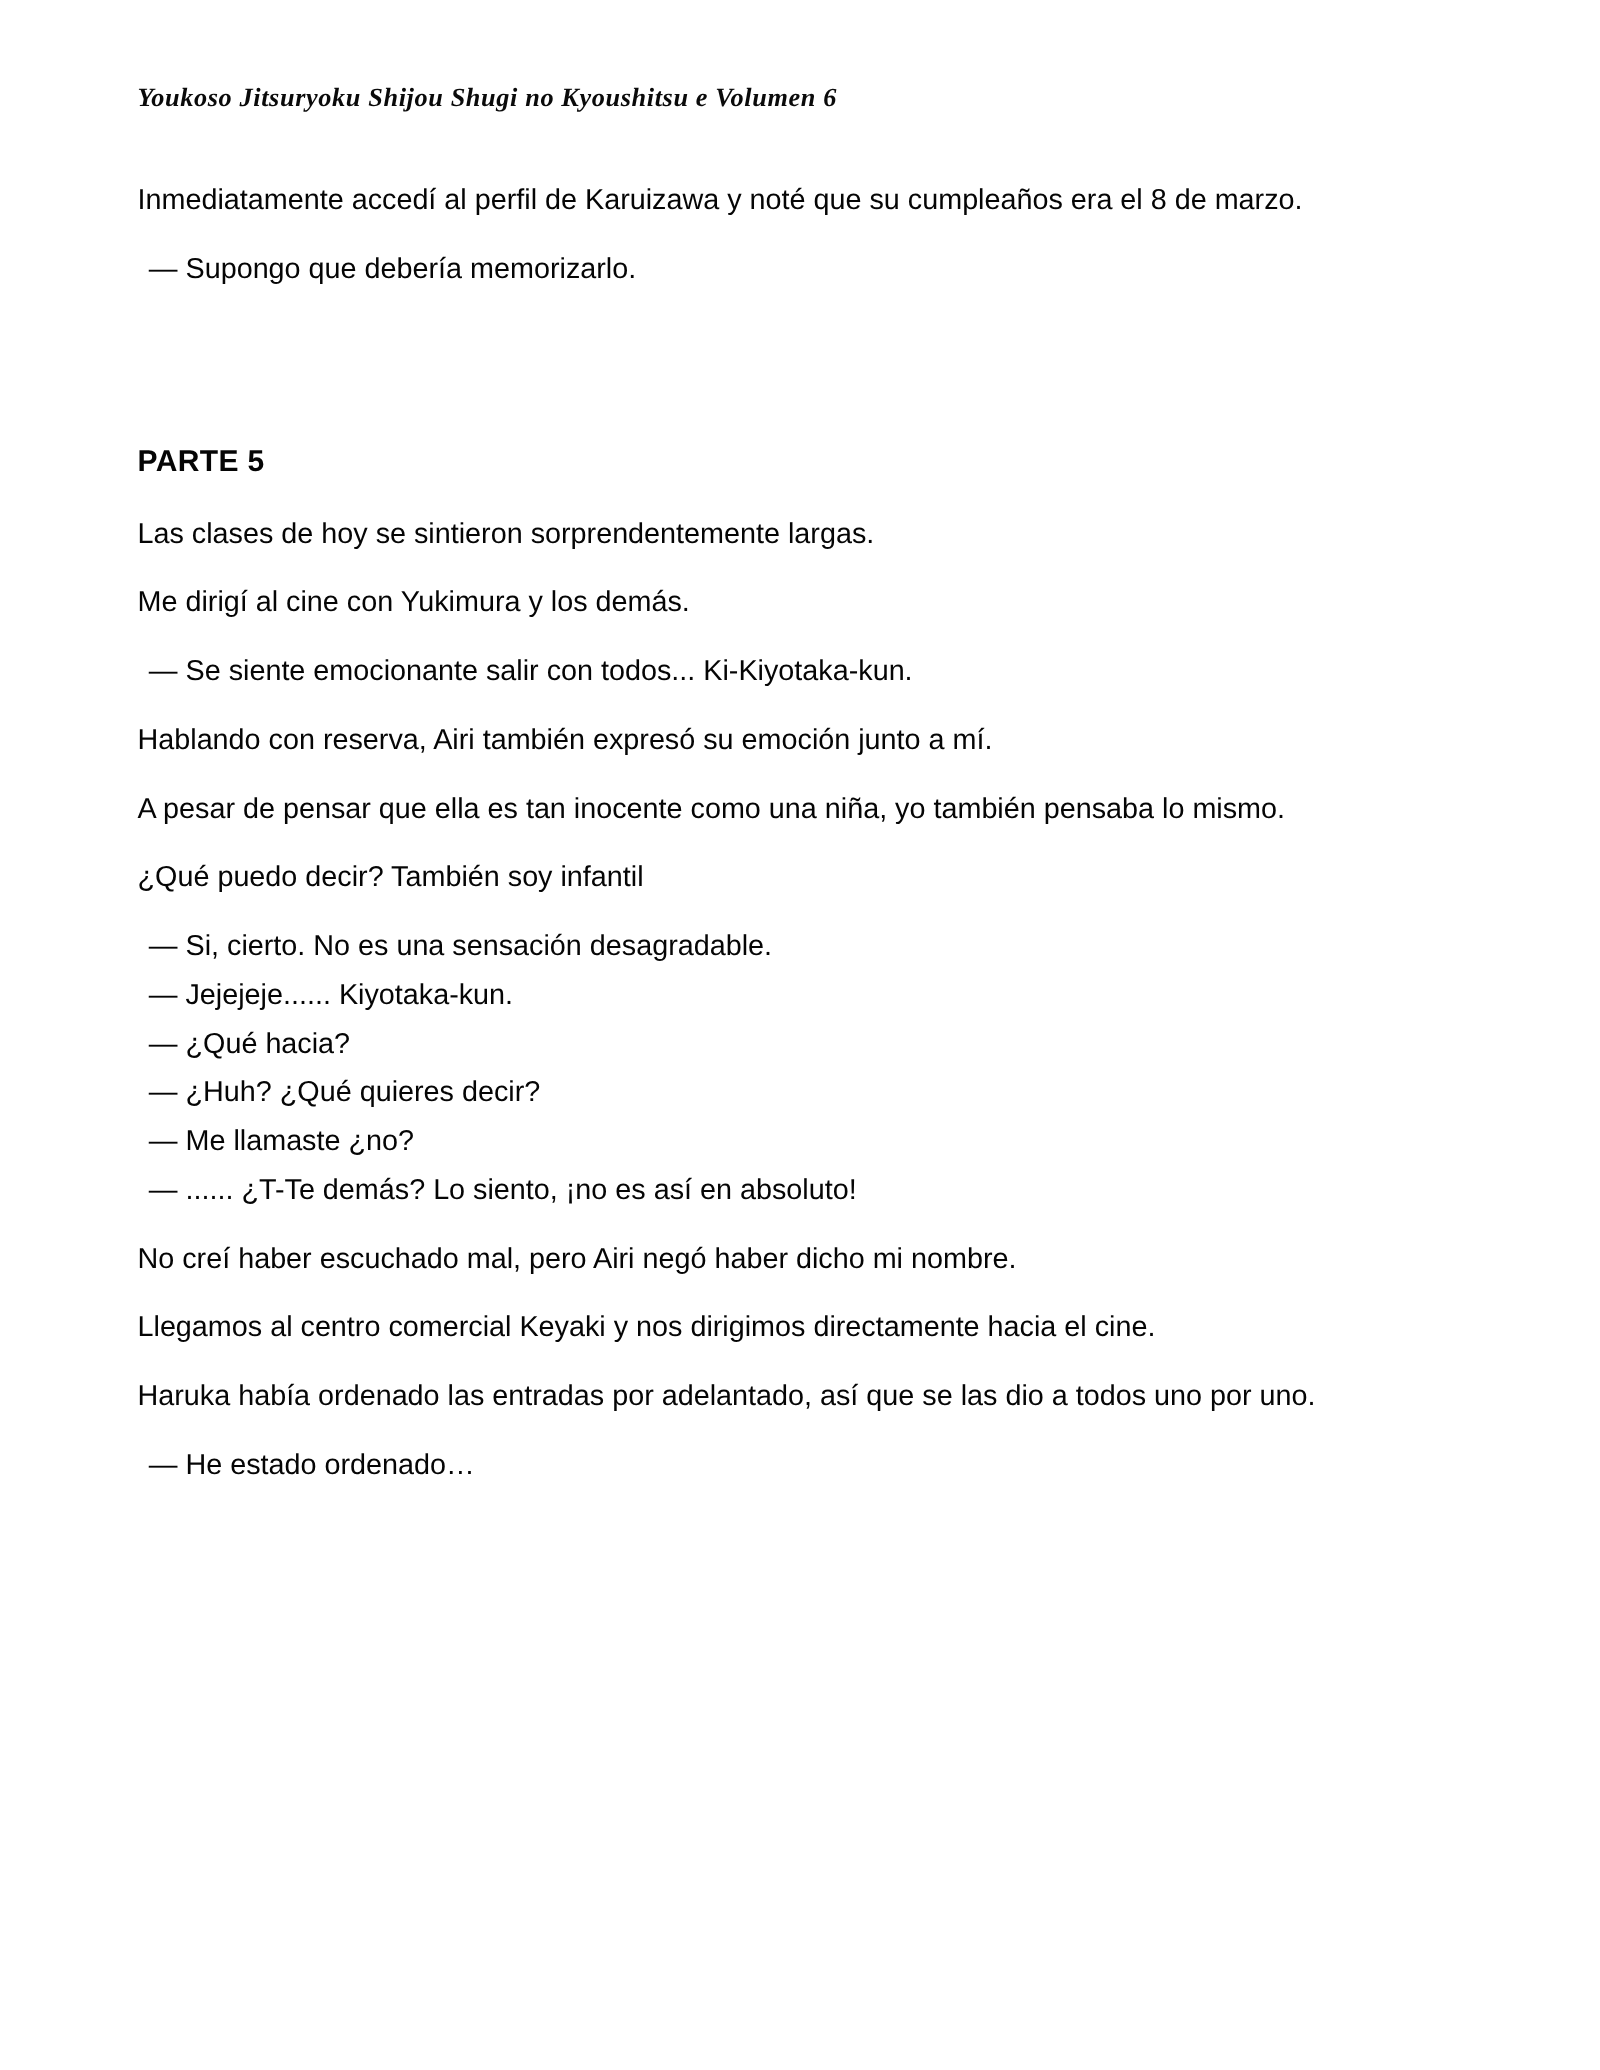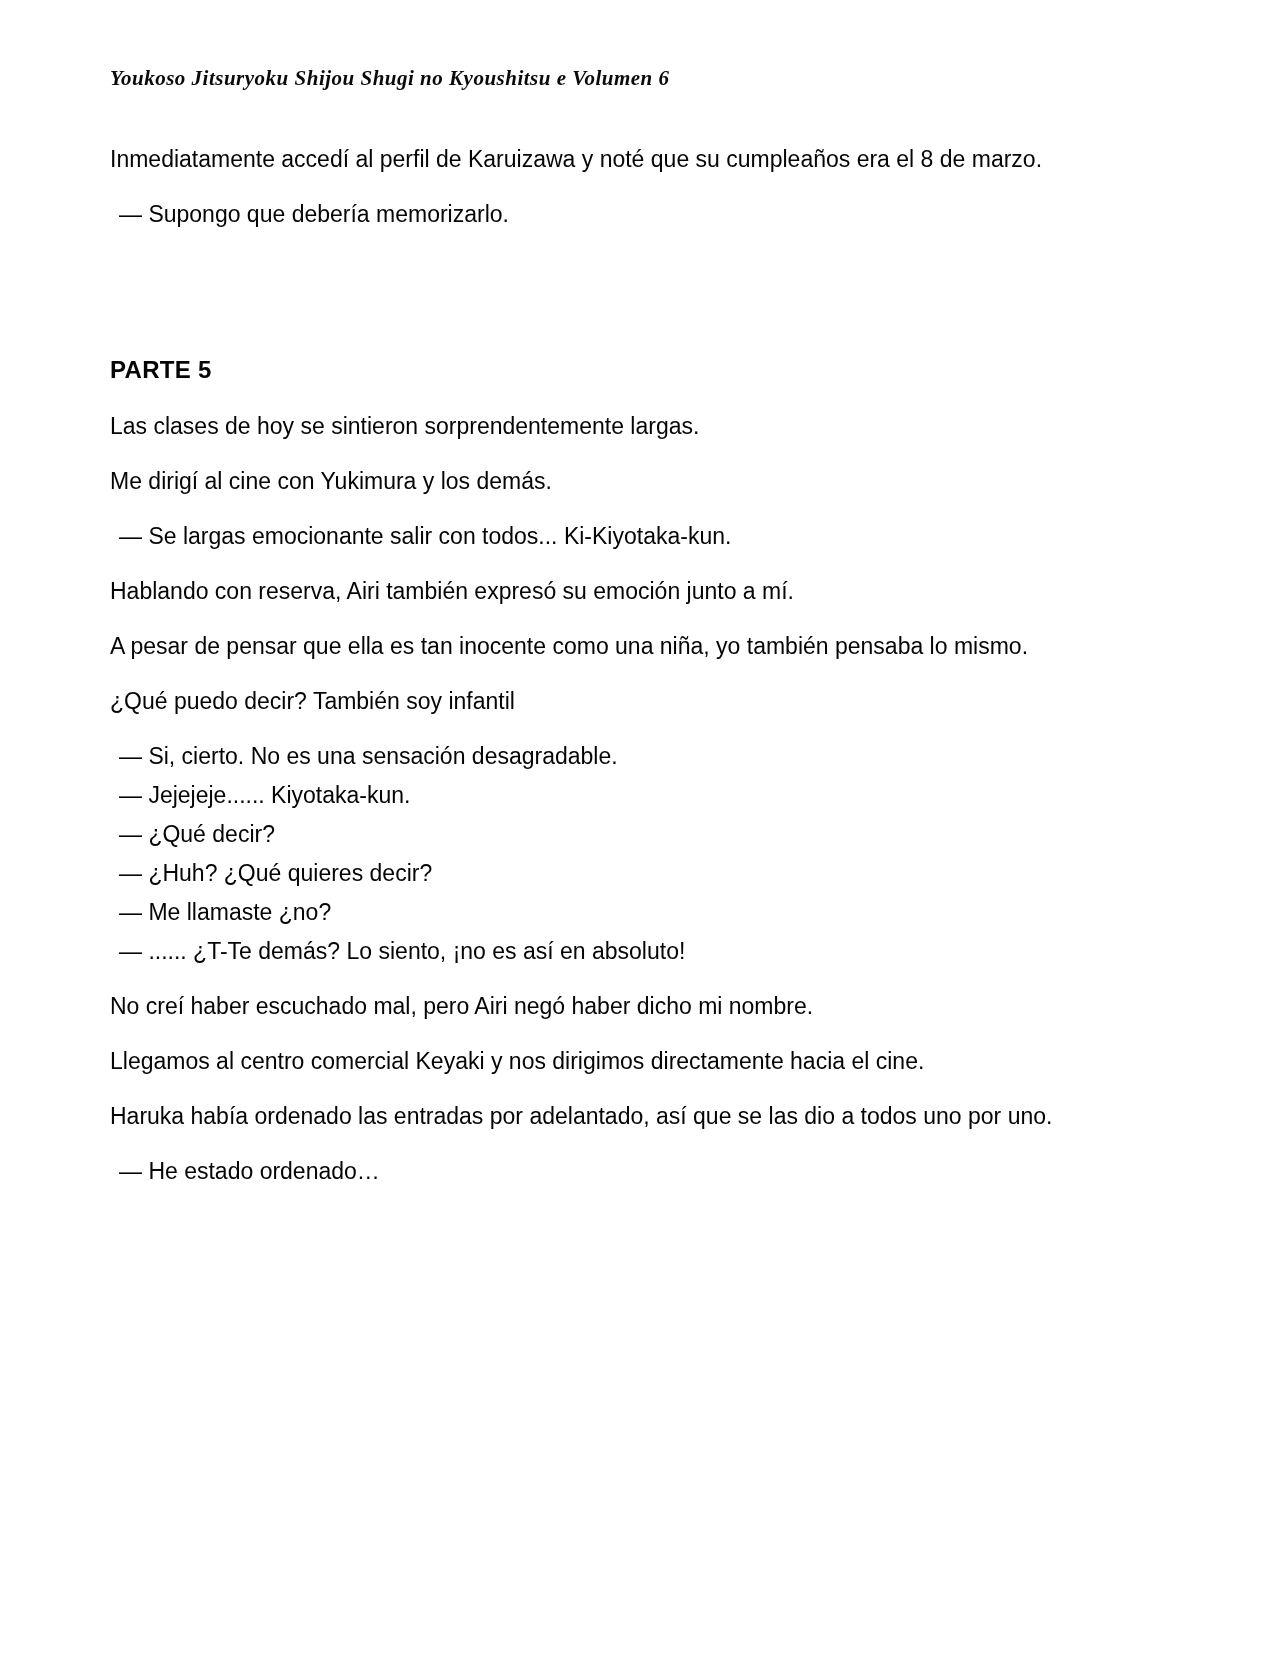--- a/index.html
+++ b/index.html
@@ -100,32 +100,32 @@
 
     <div class="spacer"></div>
 
     <h2 class="heading">PARTE 5</h2>
 
     <p class="para">Las clases de hoy se sintieron sorprendentemente largas.</p>
 
 
     <p class="para">Me dirigí al cine con Yukimura y los demás.</p>
 
-    <p class="para dialogue">— Se largas emocionante salir con todos... Ki-Kiyotaka-kun.</p>
+    <p class="para dialogue">— Se siente emocionante salir con todos... Ki-Kiyotaka-kun.</p>
 
     <p class="para">Hablando con reserva, Airi también expresó su emoción junto a mí.</p>
 
     <p class="para">A pesar de pensar que ella es tan inocente como una niña, yo también pensaba lo mismo.</p>
 
     <p class="para">¿Qué puedo decir? También soy infantil</p>
 
     <div class="dialogue-group">
       <p class="para tight">— Si, cierto. No es una sensación desagradable.</p>
       <p class="para tight">— Jejejeje...... Kiyotaka-kun.</p>
-      <p class="para tight">— ¿Qué decir?</p>
+      <p class="para tight">— ¿Qué hacia?</p>
       <p class="para tight">— ¿Huh? ¿Qué quieres decir?</p>
       <p class="para tight">— Me llamaste ¿no?</p>
       <p class="para tight">— ...... ¿T-Te demás? Lo siento, ¡no es así en absoluto!</p>
     </div>
 
     <p class="para">No creí haber escuchado mal, pero Airi negó haber dicho mi nombre.</p>
 
     <p class="para">Llegamos al centro comercial Keyaki y nos dirigimos directamente hacia el cine.</p>
 
     <p class="para">Haruka había ordenado las entradas por adelantado, así que se las dio a todos uno por uno.</p>

